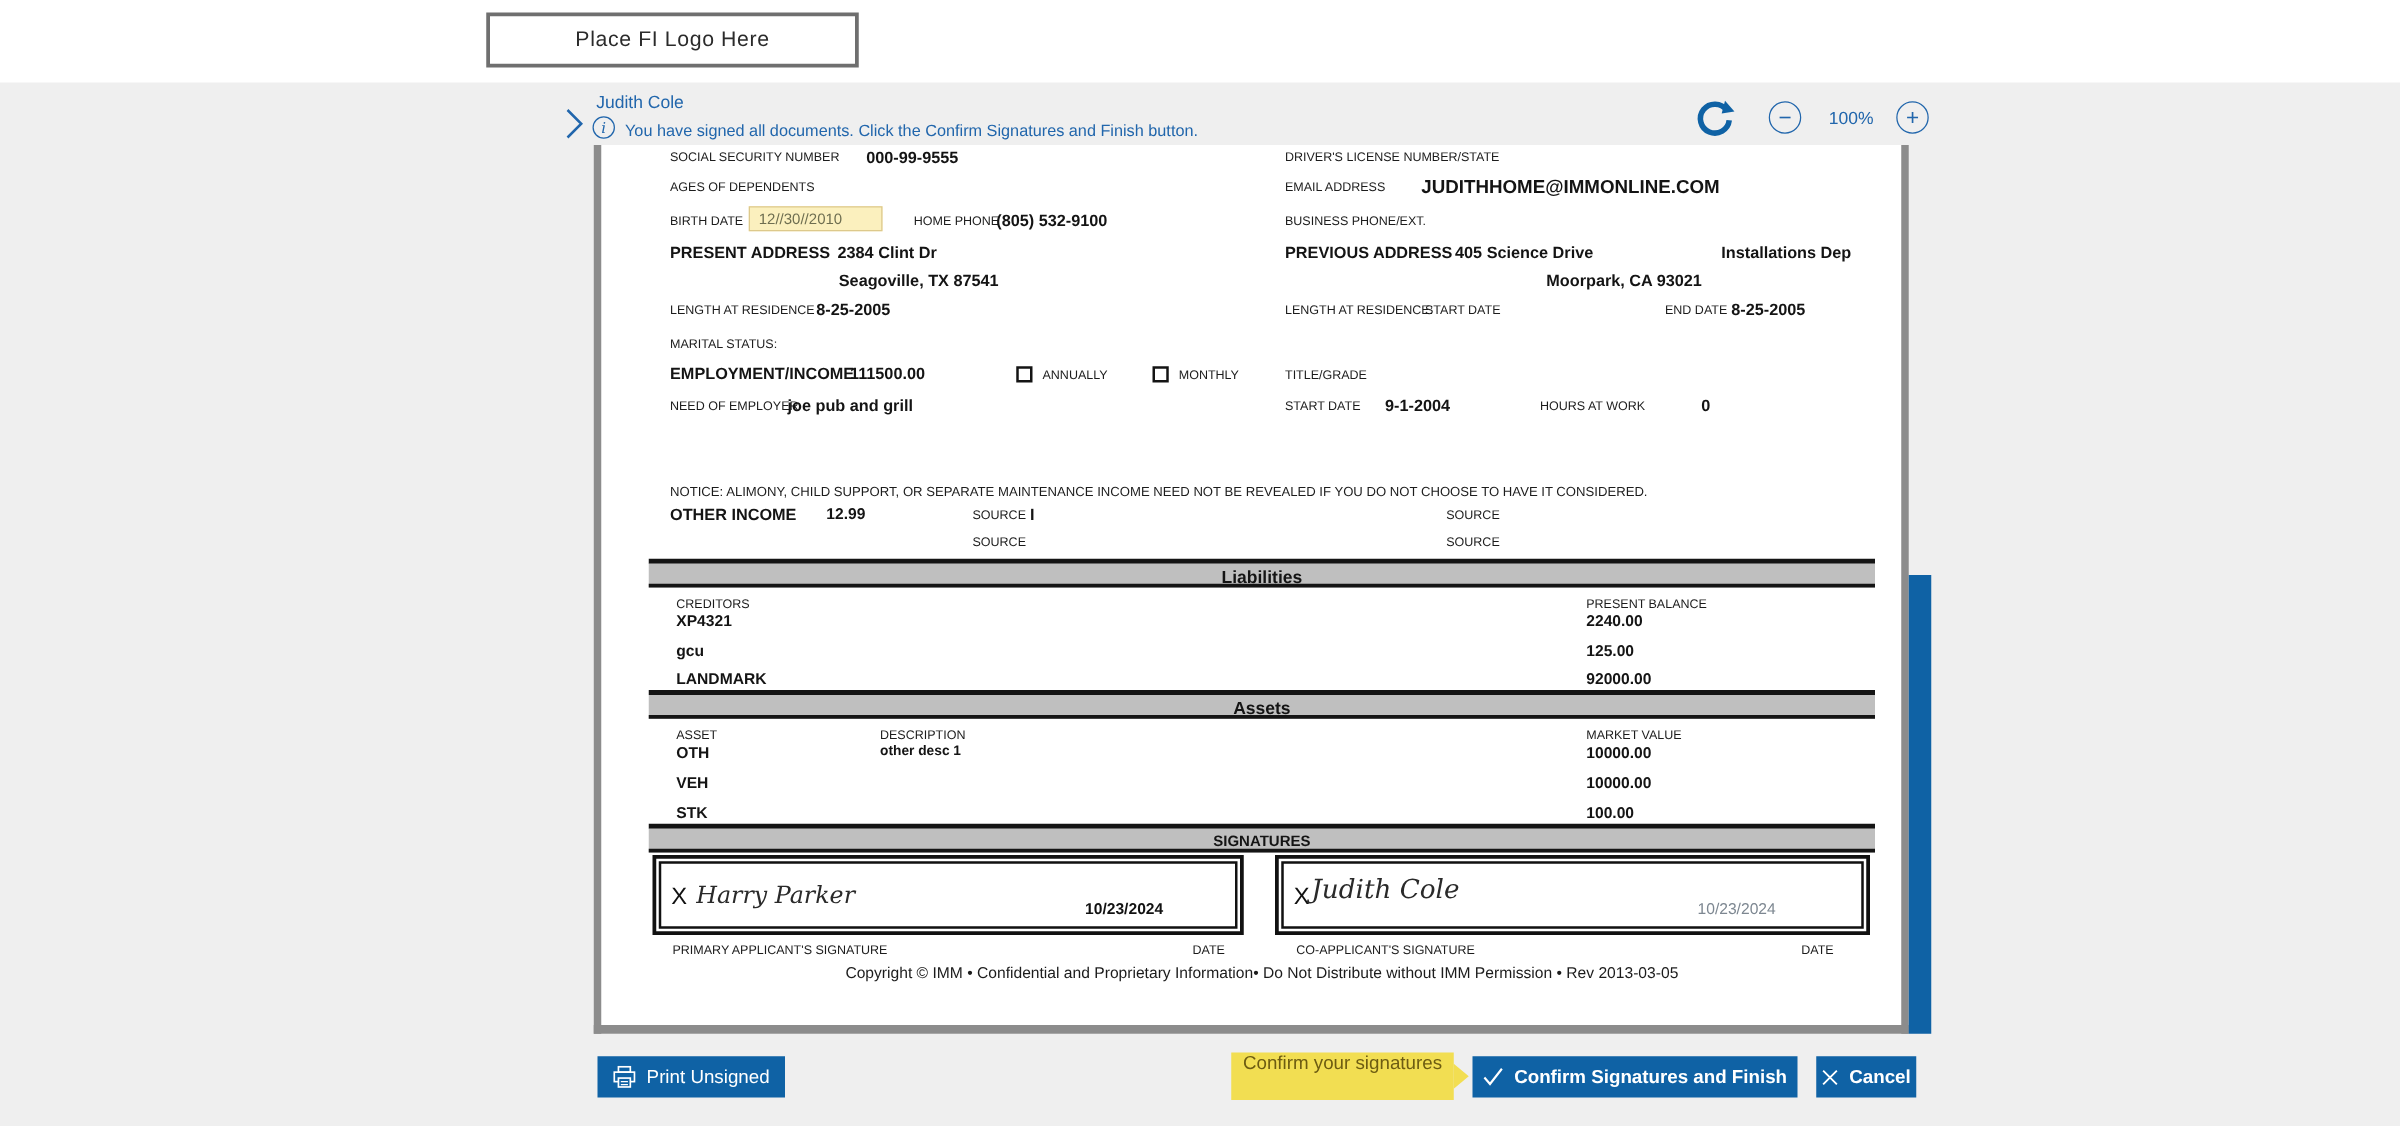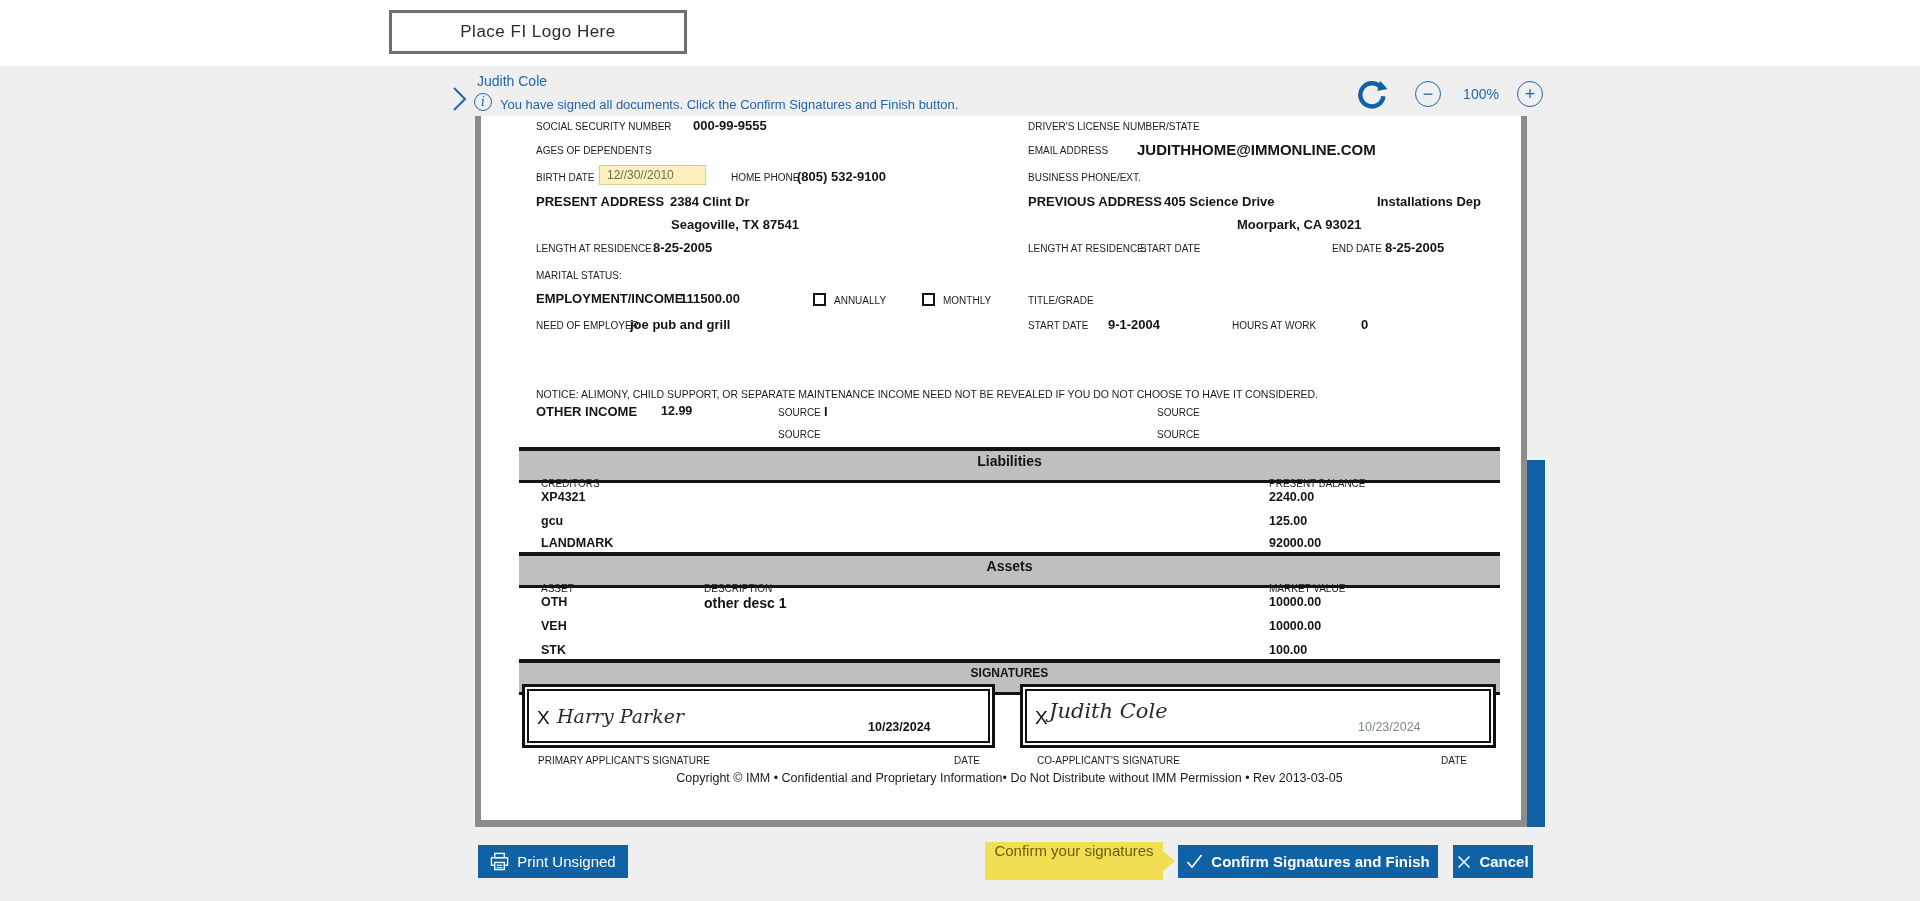--- a/index.html
+++ b/index.html
@@ -37,21 +37,21 @@
   .lbl { font-size:10px; color:#1c1c1c; }
   .lbl-b { font-size:13px; font-weight:700; }
   .val { font-size:13px; font-weight:700; }
   .val-lg { font-size:15px; font-weight:700; }
   .hl-field { background:#fbf0be; border:1px solid #ddc98c; color:#6e6e50; font-size:12px;
               padding:2px 7px; position:absolute; white-space:nowrap; }
   .chk { position:absolute; width:13px; height:13px; border:2px solid #141414; background:#fff; }
 
   .band { position:absolute; left:38px; width:981px; border-top:4px solid #141414; }
   .band-inner { background:#bfbfbf; border-bottom:3px solid #141414; text-align:center;
-                font-weight:700; height:32px; line-height:20px; }
+                font-weight:700; height:19px; line-height:20px; }
   .band-title { font-size:14px; }
   .band-title-sm { font-size:12px; }
 
   .sig-box { position:absolute; top:568px; height:64px; border:3px solid #111; background:#fff; }
   .sig-inner { position:absolute; left:2px; top:2px; right:2px; bottom:2px; border:2px solid #111; }
   .sig-x { position:absolute; left:8px; top:16px; font-size:19px; color:#111; }
   .sig-script { position:absolute; left:28px; top:8px; font-family:"DejaVu Serif",serif; font-style:italic;
                 font-size:21px; color:#2a2a2a; }
   .sig-date { position:absolute; bottom:7px; font-size:12.5px; font-weight:700; }
   .copyright { position:absolute; left:38px; top:655px; width:981px; text-align:center; font-size:12.5px; color:#1c1c1c; }
@@ -207,21 +207,21 @@
     <div class="band" style="top:436px">
       <div class="band-inner band-title">Assets</div>
     </div>
     <div class="row" style="top:467px">
       <span class="lbl" style="left:44px">ASSET</span>
       <span class="lbl" style="left:207px">DESCRIPTION</span>
       <span class="lbl" style="left:772px">MARKET VALUE</span>
     </div>
     <div class="row" style="top:479px">
       <span class="val" style="left:44px;font-size:12.5px">OTH</span>
-      <span class="val" style="left:207px;font-size:14px">other desc 1</span>
+      <span class="val" style="left:207px;font-size:11px">other desc 1</span>
       <span class="val" style="left:772px;font-size:12.5px">10000.00</span>
     </div>
     <div class="row" style="top:503px">
       <span class="val" style="left:44px;font-size:12.5px">VEH</span>
       <span class="val" style="left:207px;font-size:12.5px"></span>
       <span class="val" style="left:772px;font-size:12.5px">10000.00</span>
     </div>
     <div class="row" style="top:527px">
       <span class="val" style="left:44px;font-size:12.5px">STK</span>
       <span class="val" style="left:207px;font-size:12.5px"></span>

